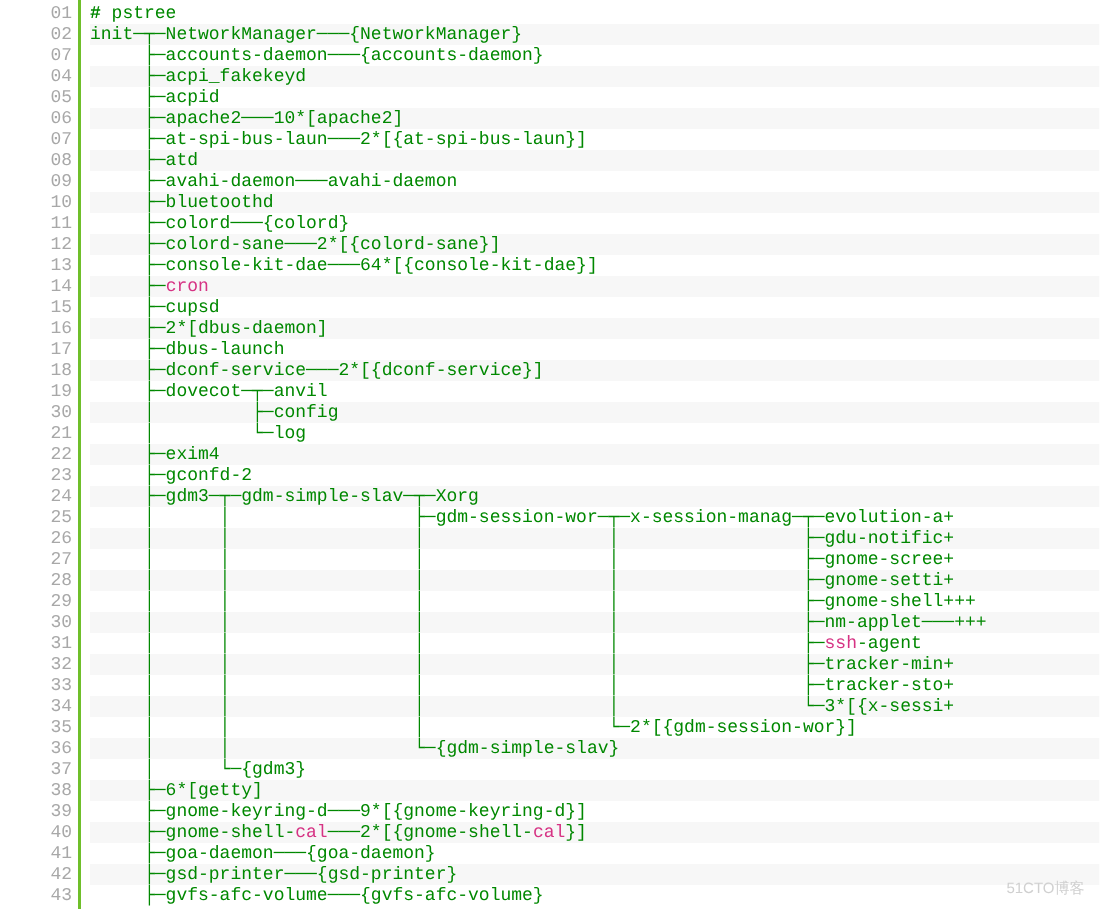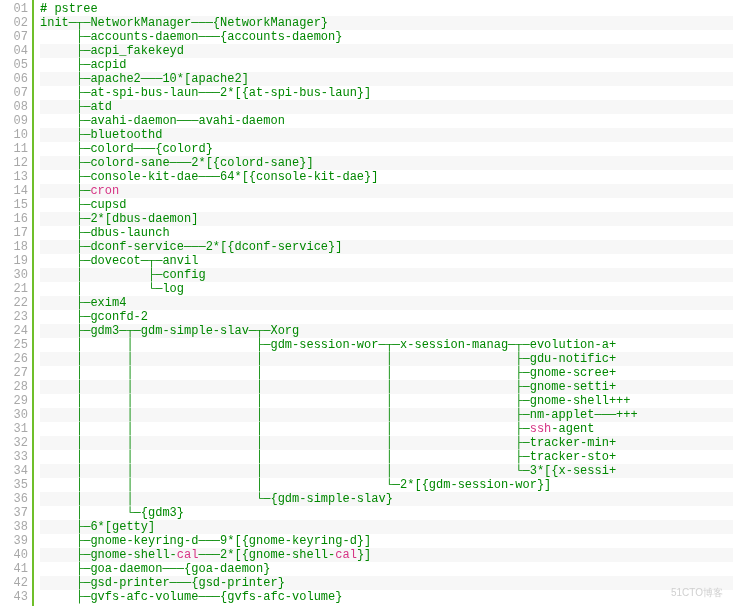--- a/index.html
+++ b/index.html
@@ -8,20 +8,21 @@
     font-family: "Courier New", Consolas, monospace;
     font-size: 12px;
     line-height: 14px;
     background: #fff;
     color: #008800;
     width: 733px;
     position: relative;
   }
   .container {
     display: flex;
+    margin-left: 20px;
   }
   .gutter {
     width: 28px;
     border-right: 2px solid #6fbf2a;
     text-align: right;
     padding: 2px 4px 2px 0;
     color: #a8a8a8;
     user-select: none;
     background: #fff;
     flex-shrink: 0;

